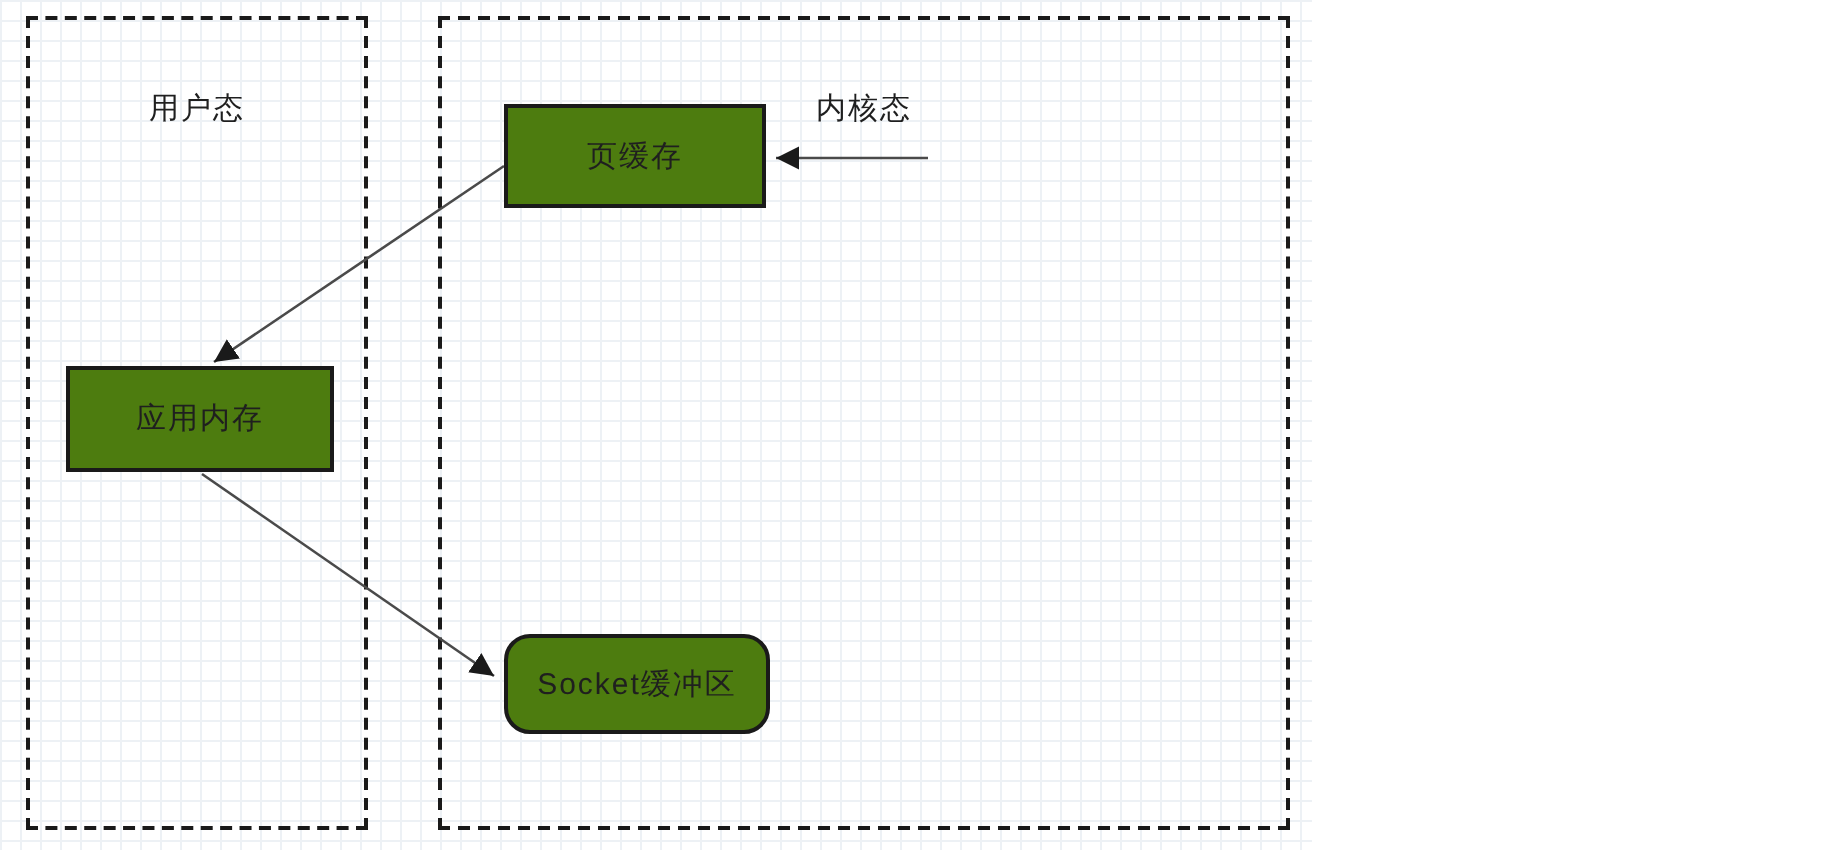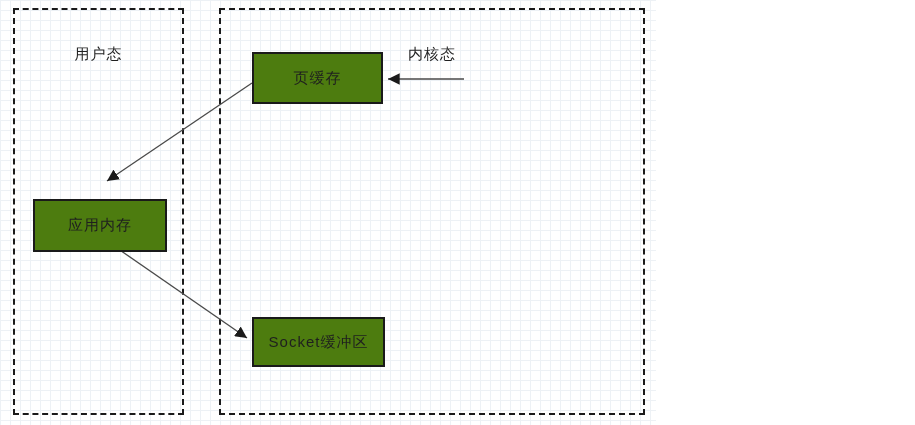--- a/index.html
+++ b/index.html
@@ -71,22 +71,22 @@
     border: 2px solid #1a1a1a;
     display: flex;
     align-items: center;
     justify-content: center;
     font-size: 15px;
     color: #1f1f1f;
     letter-spacing: 1px;
   }
   .node-page-cache { left: 252px; top: 52px;  width: 131px; height: 52px; }
   .node-disk       { left: 464px; top: 51px;  width: 134px; height: 53px; }
-  .node-app-memory { left: 33px;  top: 183px; width: 134px; height: 53px; margin-top: 16px; }
-  .node-socket     { left: 252px; top: 317px; width: 133px; height: 50px; }
+  .node-app-memory { left: 33px;  top: 183px; width: 134px; height: 53px; }
+  .node-socket     { left: 252px; top: 317px; width: 133px; height: 50px; border-radius: 13px; }
 </style>
 </head>
 <body>
 
 <div class="canvas">
 
   <div class="grid-bg"></div>
 
   <div class="region region-user">
     <div class="region-label">用户态</div>

